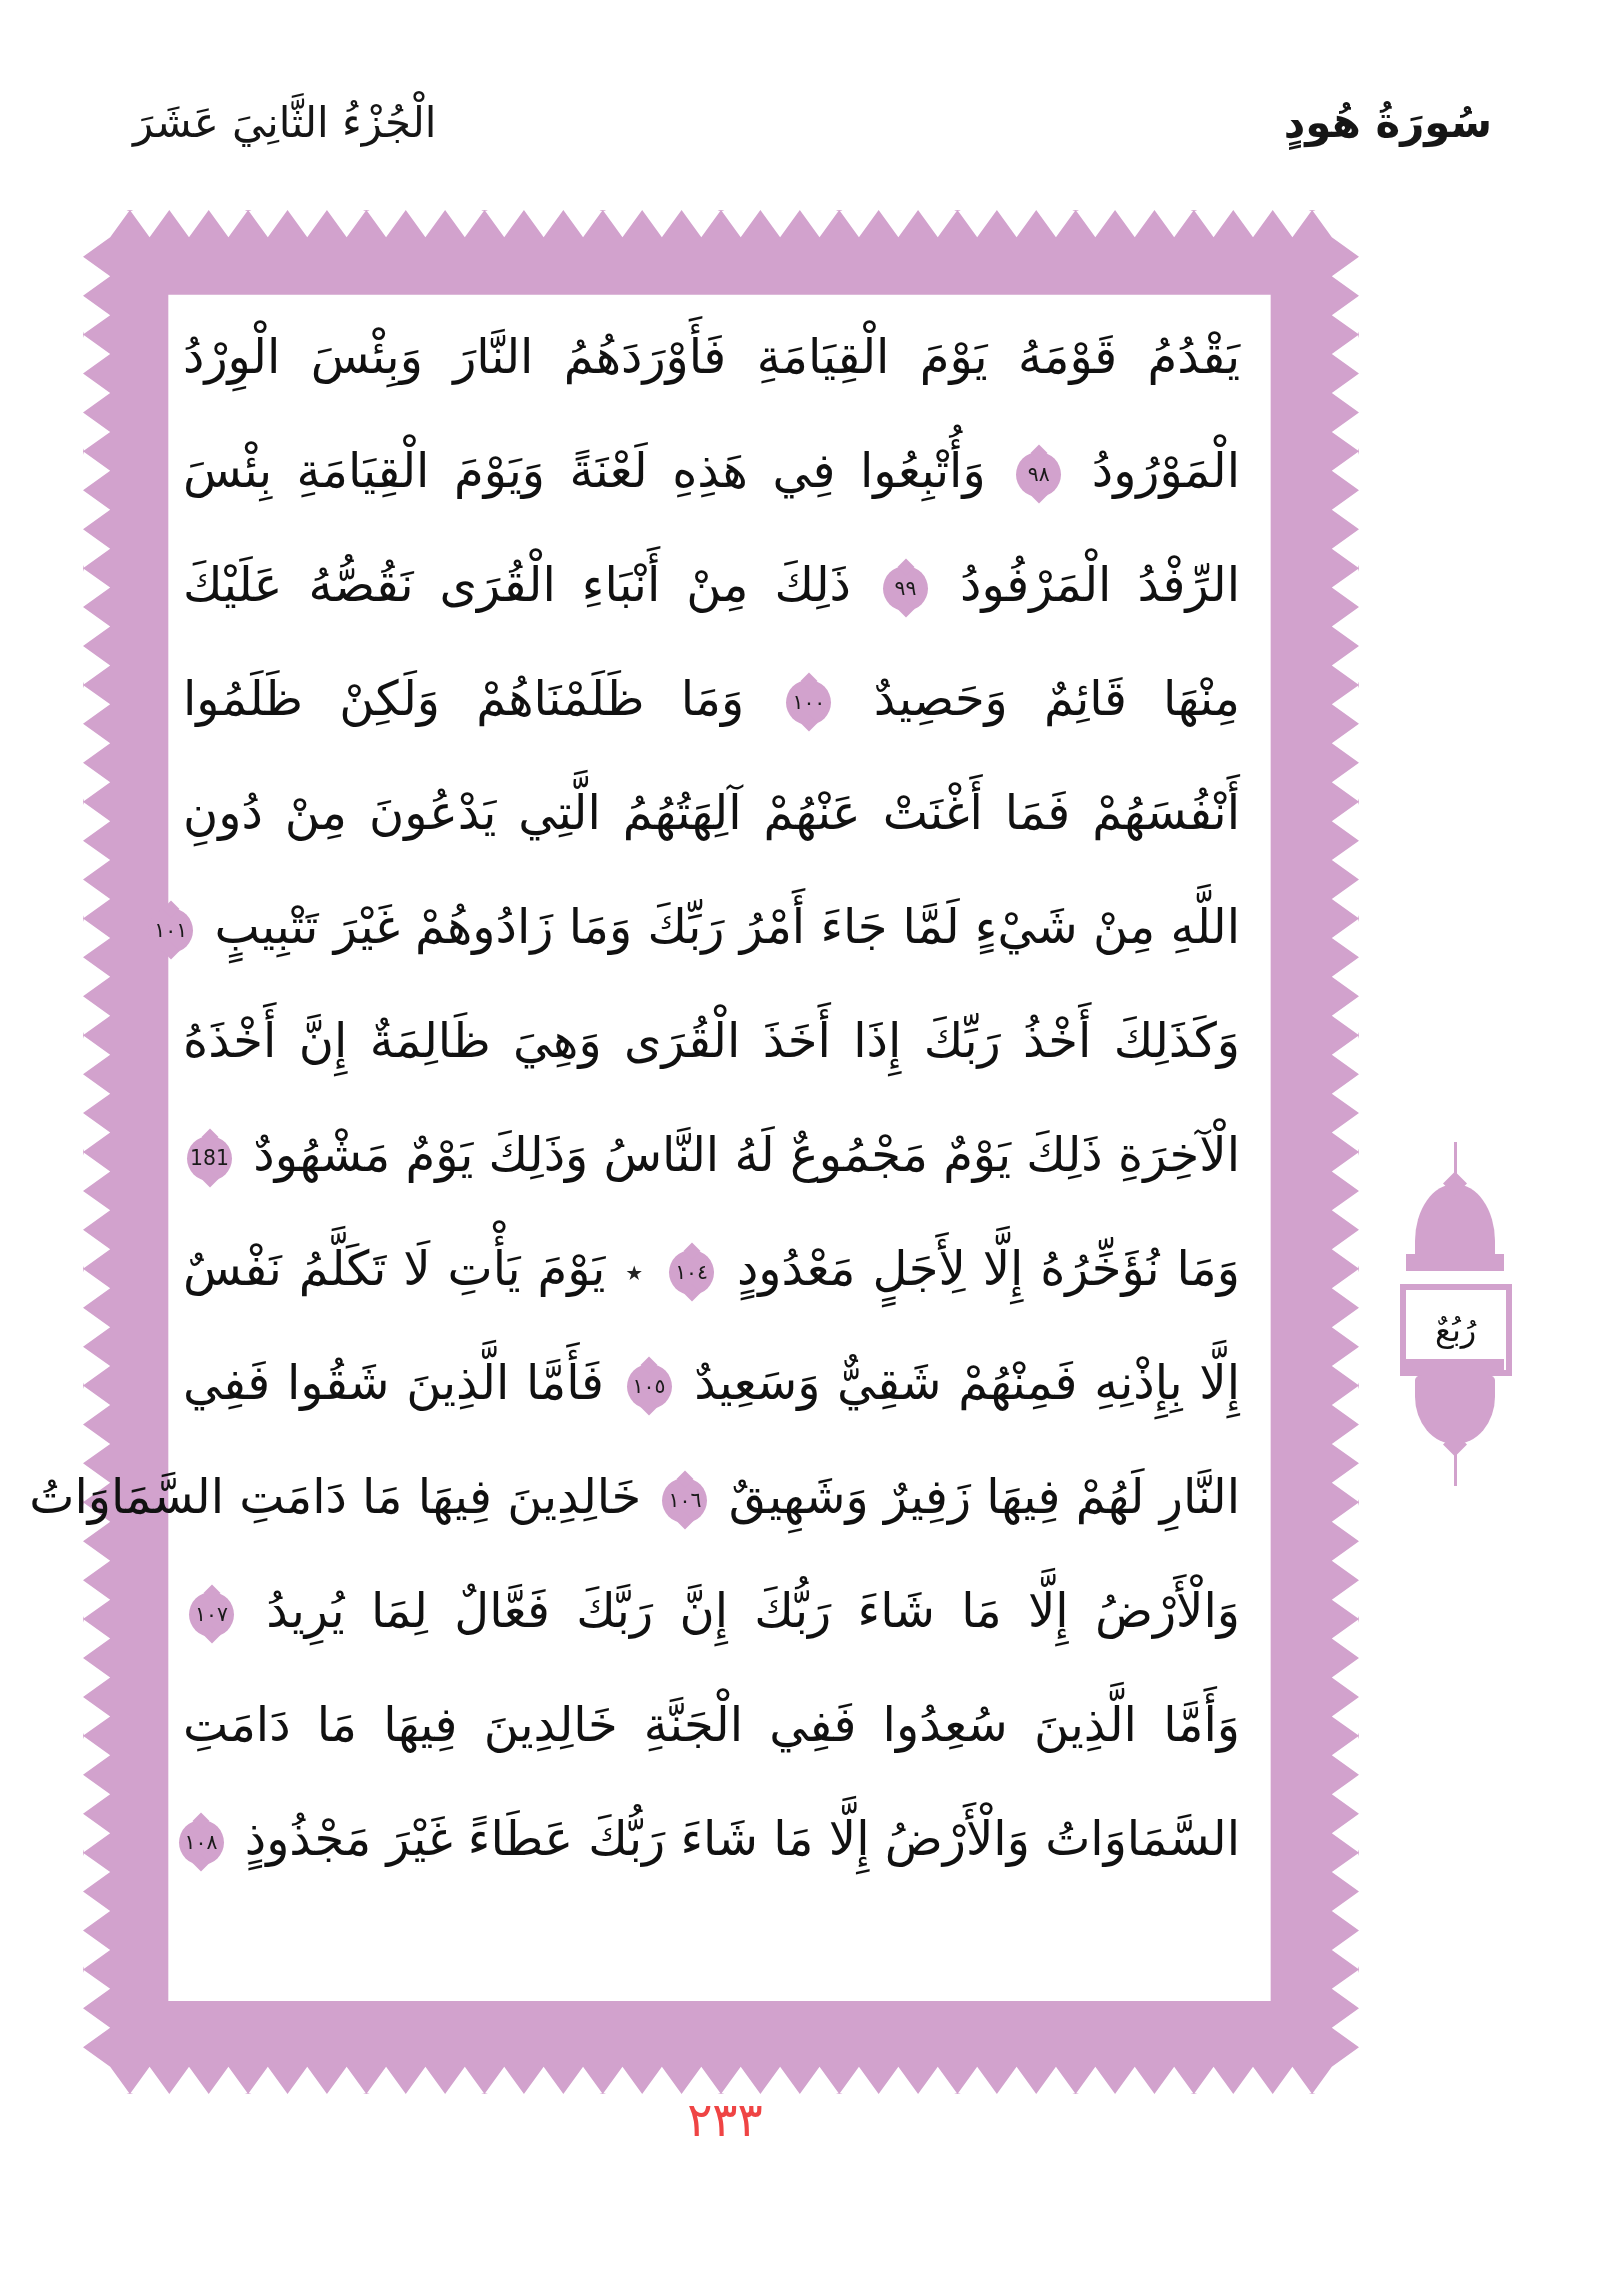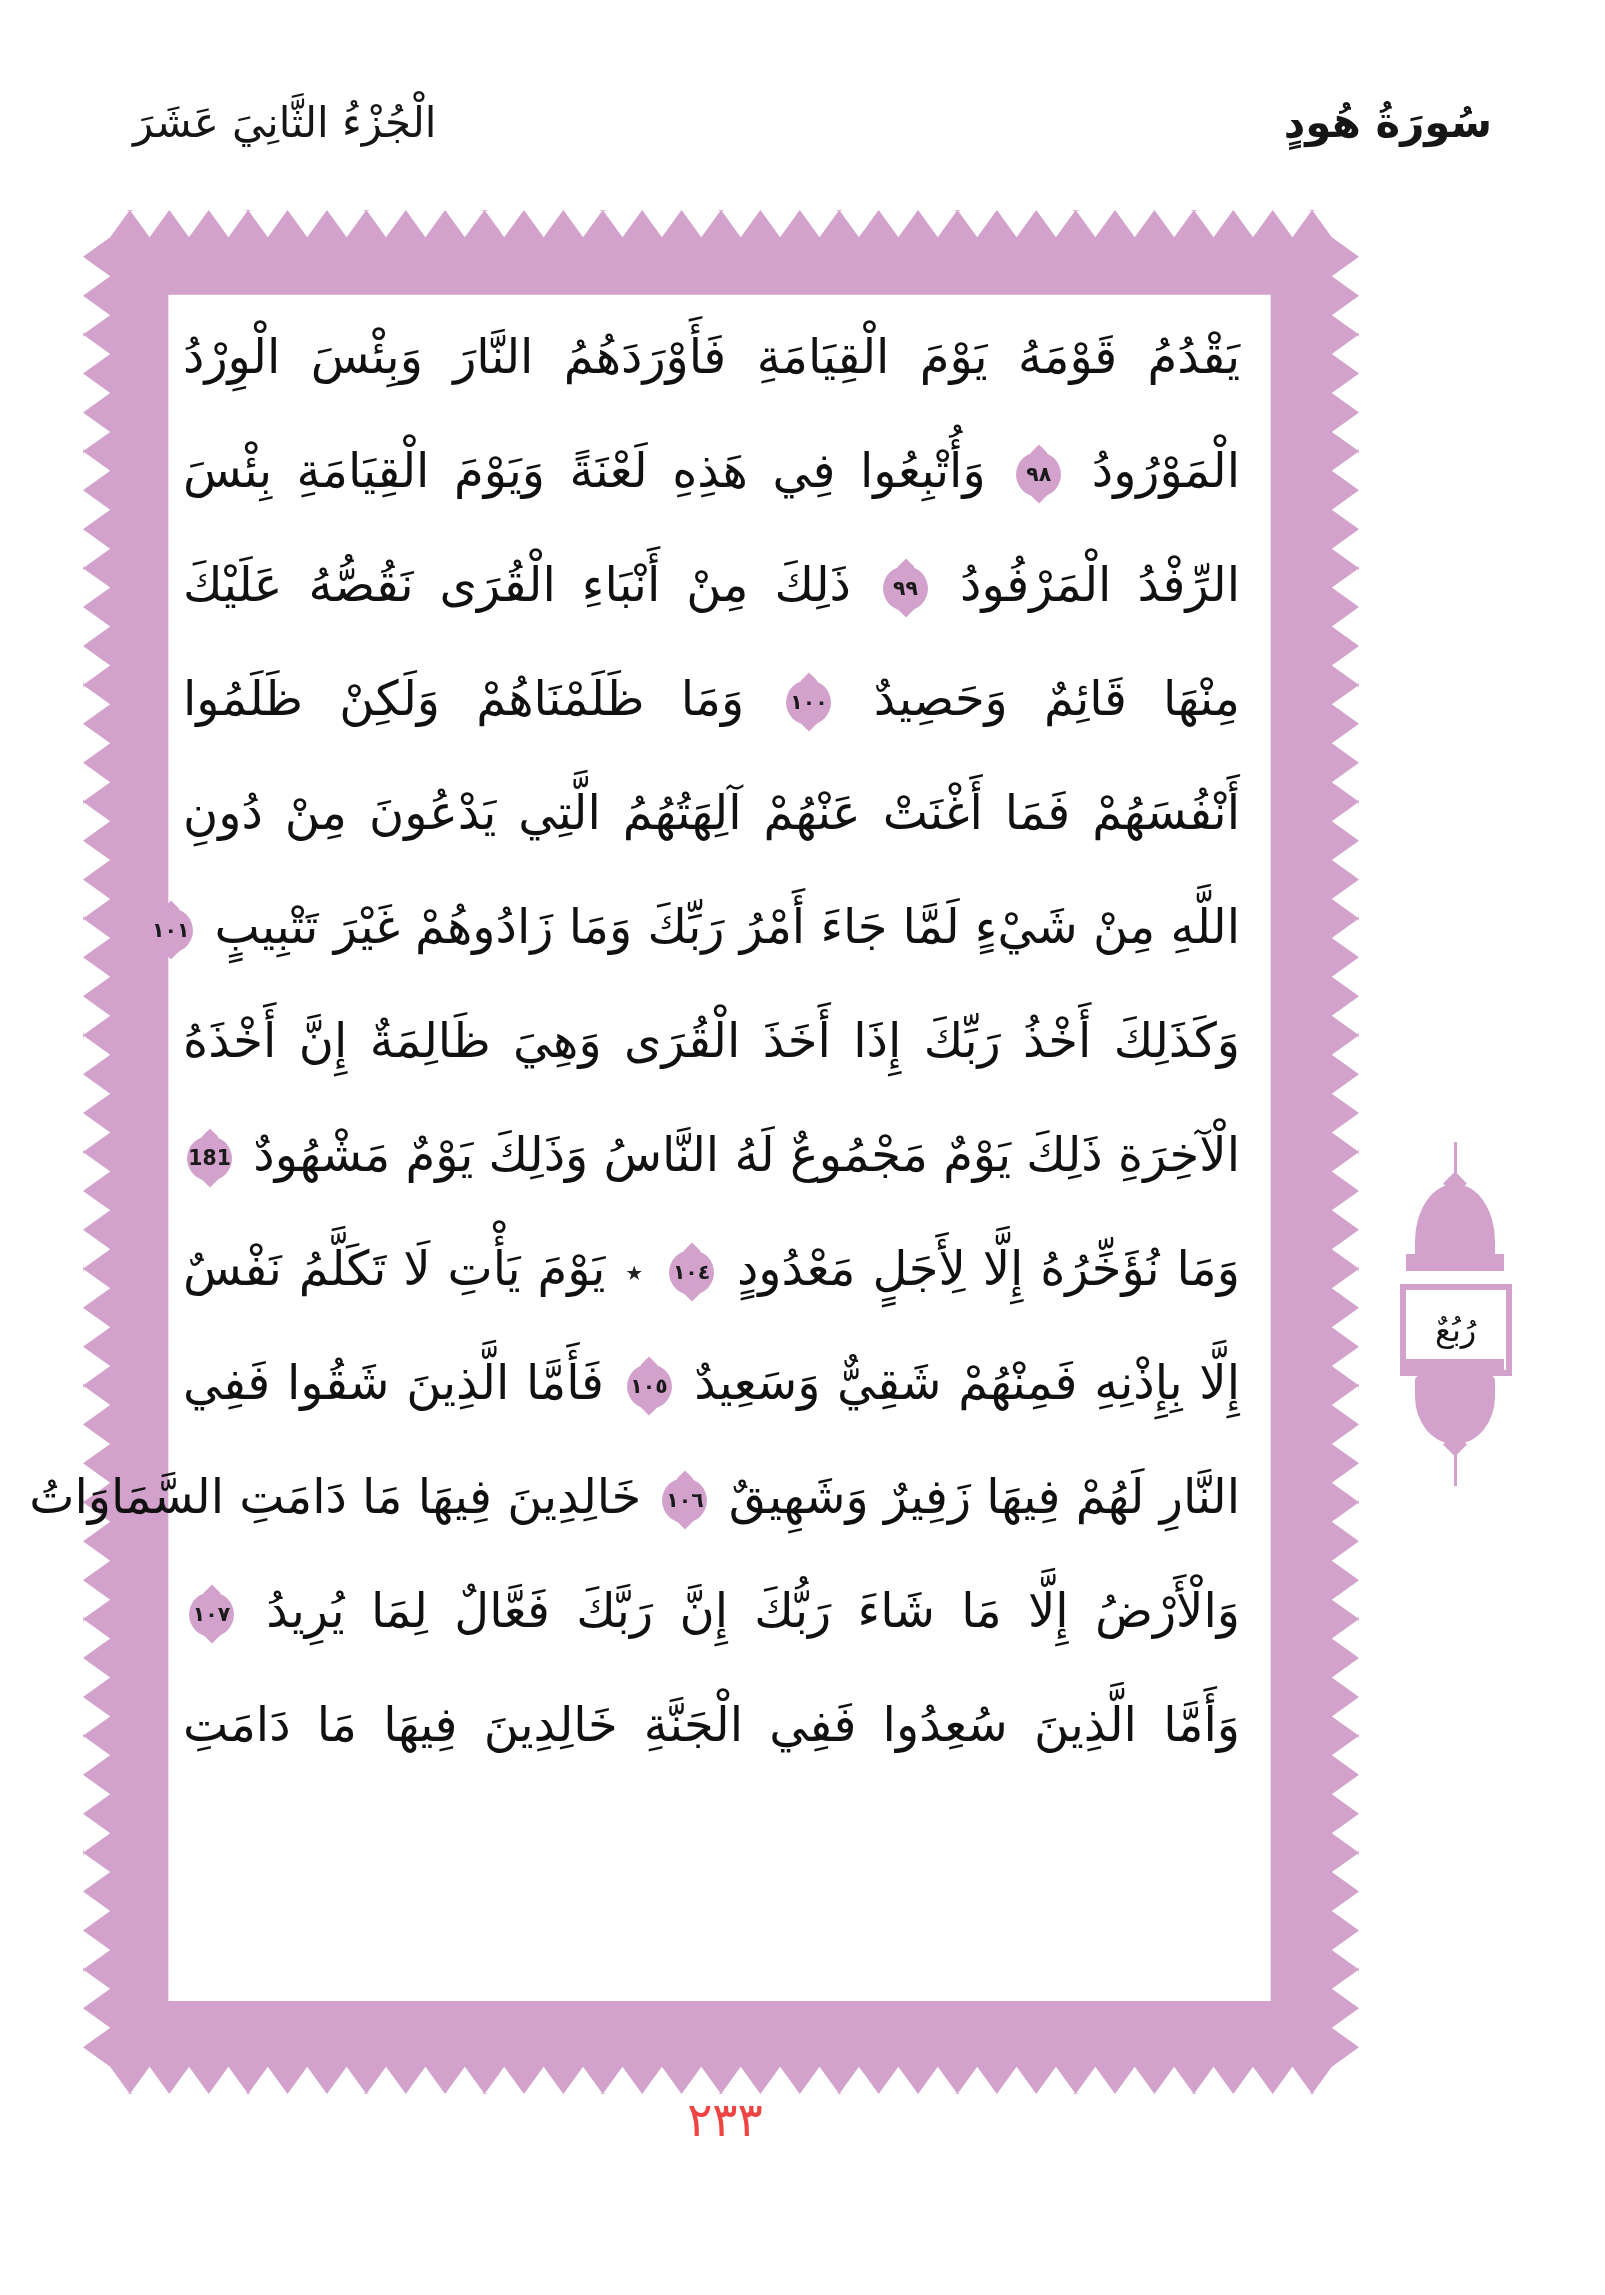--- a/index.html
+++ b/index.html
@@ -18,21 +18,21 @@
   
   .text-area{position:absolute;left:183px;top:299px;width:1057px;height:1704px;direction:rtl;}
   .mushaf-line{height:114px;line-height:114px;font-size:48px;
                text-align:justify;text-align-last:justify;white-space:nowrap;
                color:#111;}
   .mushaf-line span.seg{display:inline;}
 
   
   .ayah-marker{display:inline-block;vertical-align:middle;position:relative;
      width:48px;height:54px;margin:0 4.5px;line-height:54px;text-align:center;text-align-last:center;
-     font-size:20.4px;color:#1a1a1a;font-weight:bold;}
+     font-size:20.4px;color:#1a1a1a;}
   .ayah-bub{position:absolute;left:1.5px;top:4.5px;width:45px;height:45px;border-radius:50%;
      background:var(--pink);z-index:0;}
   .ayah-bub::before,.ayah-bub::after{content:"";position:absolute;left:50%;width:12px;height:12px;
      background:var(--pink);transform:translateX(-50%) rotate(45deg);}
   .ayah-bub::before{top:-4.5px;}
   .ayah-bub::after{bottom:-4.5px;}
   .ayah-num{position:relative;z-index:1;display:inline-block;width:100%;}
 
   .hizb-star{display:inline-block;vertical-align:middle;font-size:33px;margin:0 3px;color:#222;}
 
@@ -131,20 +131,21 @@
     <div class="mushaf-line"><span class="seg">مِنْهَا قَائِمٌ وَحَصِيدٌ</span> <span class="ayah-marker"><span class="ayah-bub"></span><span class="ayah-num">١٠٠</span></span> <span class="seg">وَمَا ظَلَمْنَاهُمْ وَلَكِنْ ظَلَمُوا</span> </div>
     <div class="mushaf-line"><span class="seg">أَنْفُسَهُمْ فَمَا أَغْنَتْ عَنْهُمْ آلِهَتُهُمُ الَّتِي يَدْعُونَ مِنْ دُونِ</span> </div>
     <div class="mushaf-line"><span class="seg">اللَّهِ مِنْ شَيْءٍ لَمَّا جَاءَ أَمْرُ رَبِّكَ وَمَا زَادُوهُمْ غَيْرَ تَتْبِيبٍ</span> <span class="ayah-marker"><span class="ayah-bub"></span><span class="ayah-num">١٠١</span></span> </div>
     <div class="mushaf-line"><span class="seg">وَكَذَلِكَ أَخْذُ رَبِّكَ إِذَا أَخَذَ الْقُرَى وَهِيَ ظَالِمَةٌ إِنَّ أَخْذَهُ</span> </div>
     <div class="mushaf-line"><span class="seg">الْآخِرَةِ ذَلِكَ يَوْمٌ مَجْمُوعٌ لَهُ النَّاسُ وَذَلِكَ يَوْمٌ مَشْهُودٌ</span> <span class="ayah-marker"><span class="ayah-bub"></span><span class="ayah-num">181</span></span> </div>
     <div class="mushaf-line"><span class="seg">وَمَا نُؤَخِّرُهُ إِلَّا لِأَجَلٍ مَعْدُودٍ</span> <span class="ayah-marker"><span class="ayah-bub"></span><span class="ayah-num">١٠٤</span></span> <span class="hizb-star">٭</span> <span class="seg">يَوْمَ يَأْتِ لَا تَكَلَّمُ نَفْسٌ</span> </div>
     <div class="mushaf-line"><span class="seg">إِلَّا بِإِذْنِهِ فَمِنْهُمْ شَقِيٌّ وَسَعِيدٌ</span> <span class="ayah-marker"><span class="ayah-bub"></span><span class="ayah-num">١٠٥</span></span> <span class="seg">فَأَمَّا الَّذِينَ شَقُوا فَفِي</span> </div>
     <div class="mushaf-line"><span class="seg">النَّارِ لَهُمْ فِيهَا زَفِيرٌ وَشَهِيقٌ</span> <span class="ayah-marker"><span class="ayah-bub"></span><span class="ayah-num">١٠٦</span></span> <span class="seg">خَالِدِينَ فِيهَا مَا دَامَتِ السَّمَاوَاتُ</span> </div>
     <div class="mushaf-line"><span class="seg">وَالْأَرْضُ إِلَّا مَا شَاءَ رَبُّكَ إِنَّ رَبَّكَ فَعَّالٌ لِمَا يُرِيدُ</span> <span class="ayah-marker"><span class="ayah-bub"></span><span class="ayah-num">١٠٧</span></span> </div>
     <div class="mushaf-line"><span class="seg">وَأَمَّا الَّذِينَ سُعِدُوا فَفِي الْجَنَّةِ خَالِدِينَ فِيهَا مَا دَامَتِ</span> </div>
+    <div class="mushaf-line"><span class="seg">السَّمَاوَاتُ وَالْأَرْضُ إِلَّا مَا شَاءَ رَبُّكَ عَطَاءً غَيْرَ مَجْذُوذٍ</span> <span class="ayah-marker"><span class="ayah-bub"></span><span class="ayah-num">١٠٨</span></span> </div>
   </div>
 
 <div class="rub">
   <div class="rub-line rub-line-top"></div>
   <div class="rub-dome-top"></div>
   <div class="rub-collar-top"></div>
   <div class="rub-square">
     <span class="rub-label">رُبُعٌ</span>
   </div>
   <div class="rub-collar-bottom"></div>

